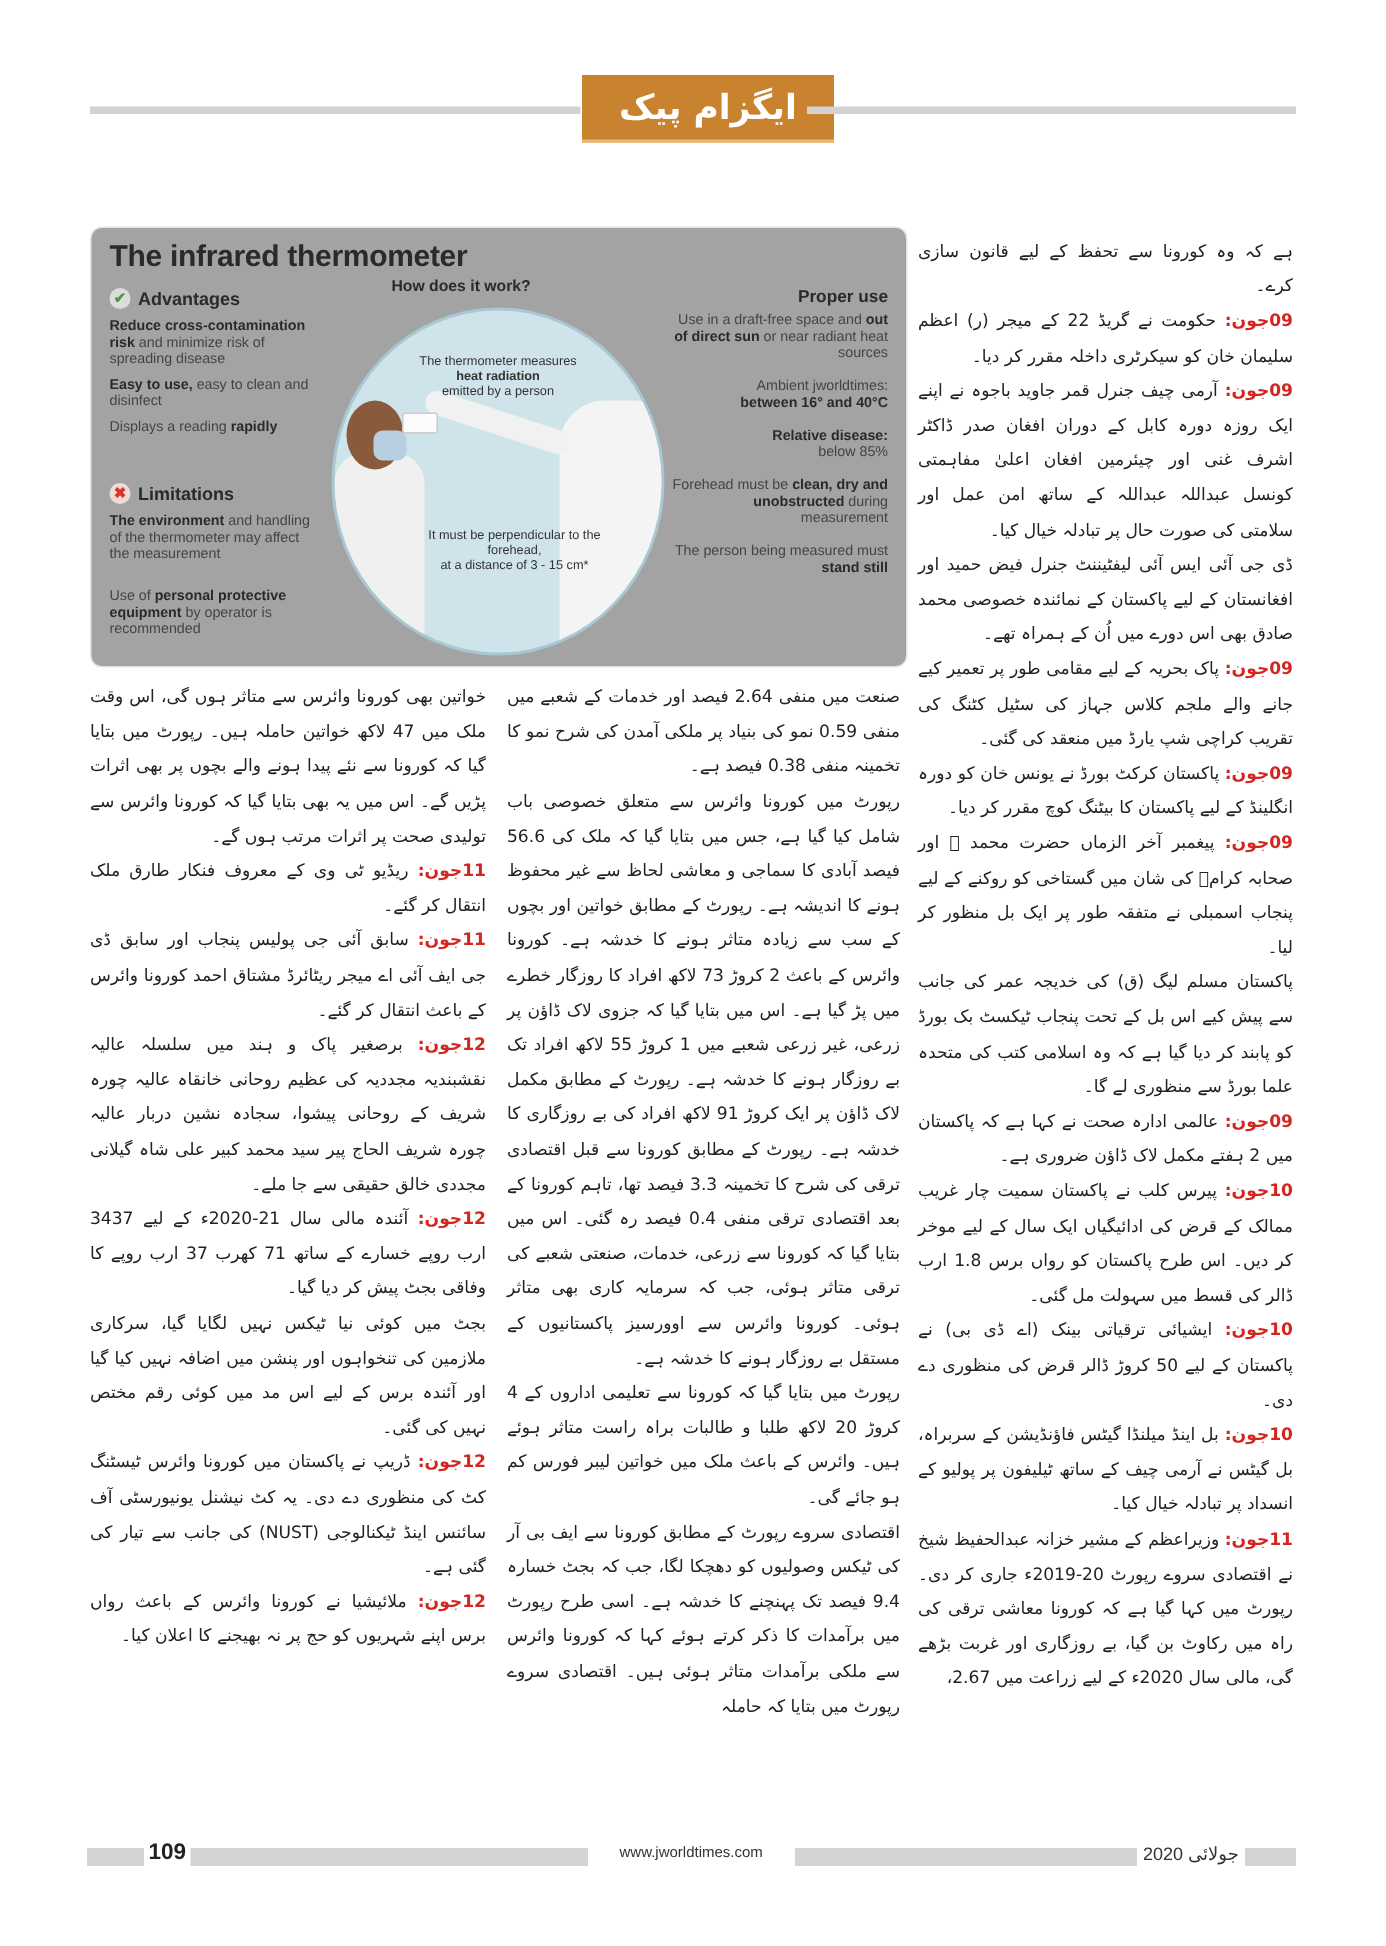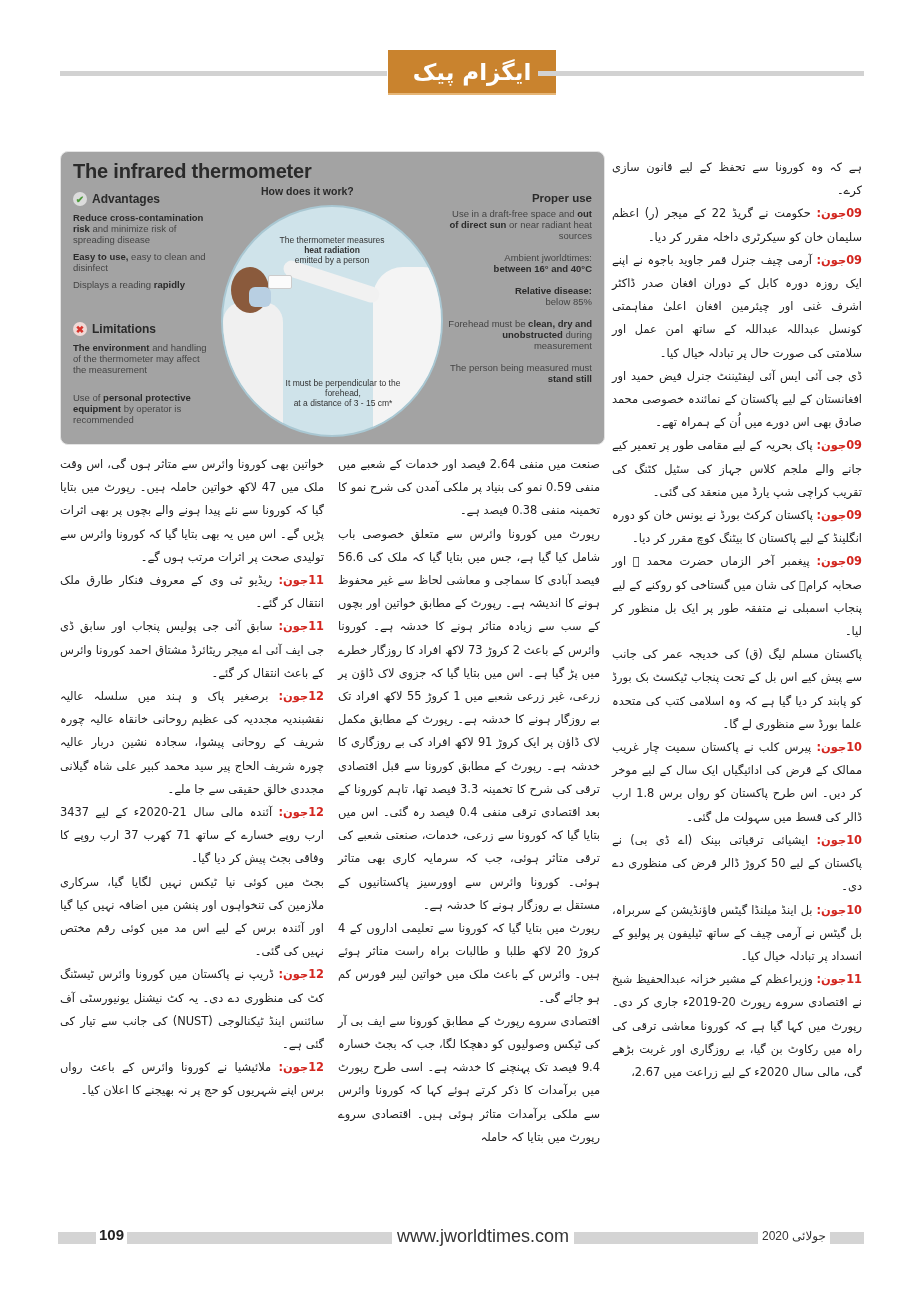--- a/index.html
+++ b/index.html
@@ -17,21 +17,21 @@
   .info-sec-head { position: absolute; left: 12px; font-size: 12px; font-weight: bold; color: #2a2a2a; display: flex; align-items: center; gap: 5px; }
   .info-sec-head .ico { width: 14px; height: 14px; border-radius: 50%; background: #dcdcdc; display: inline-flex; align-items: center; justify-content: center; font-size: 10px; font-weight: bold; }
   .ico.check { color: #4e9b3c; }
   .ico.cross { color: #d8342c; background: #f0d9d6; }
   .info-p { position: absolute; left: 12px; width: 140px; font-size: 9.5px; line-height: 11px; color: #444; }
   .info-p b { color: #2a2a2a; }
 
   .how-head { position: absolute; left: 200px; top: 33px; font-size: 10.5px; font-weight: bold; color: #2a2a2a; }
   .circle { position: absolute; left: 160px; top: 53px; width: 218px; height: 228px; border-radius: 50%; background: #cfe3ea; border: 2px solid #a9c7d2; overflow: hidden; }
   .circ-text-top { position: absolute; left: 0; right: 0; top: 28px; text-align: center; font-size: 8.5px; line-height: 10px; color: #333; }
-  .circ-text-bot { position: absolute; left: 60px; width: 120px; top: 171px; text-align: center; font-size: 8.5px; line-height: 10px; color: #333; }
+  .circ-text-bot { position: absolute; left: 60px; width: 120px; top: 144px; text-align: center; font-size: 8.5px; line-height: 10px; color: #333; }
   .person-l { position: absolute; left: 0px; top: 95px; width: 60px; height: 140px; background: #f0f0f0; border-radius: 20px 20px 0 0; }
   .head-l { position: absolute; left: 8px; top: 60px; width: 38px; height: 46px; border-radius: 50%; background: #8a5a3c; }
   .mask-l { position: absolute; left: 26px; top: 80px; width: 22px; height: 20px; background: #b8cfe2; border-radius: 6px; }
   .person-r { position: absolute; left: 150px; top: 60px; width: 80px; height: 180px; background: #f4f4f4; border-radius: 30px 30px 0 0; }
   .arm-r { position: absolute; left: 56px; top: 82px; width: 100px; height: 16px; background: #f1f1f1; transform: rotate(18deg); transform-origin: right center; border-radius: 8px; }
   .gun { position: absolute; left: 45px; top: 68px; width: 22px; height: 12px; background: #fbfbfb; border: 1px solid #ccc; border-radius: 2px; }
 
   .proper { position: absolute; right: 12px; top: 40px; width: 150px; text-align: right; margin-left: 29px; }
   .proper-head { font-size: 11.5px; font-weight: bold; color: #2a2a2a; margin-bottom: 4px; }
   .proper-p { font-size: 9.5px; line-height: 11px; color: #444; margin-bottom: 11px; }
@@ -41,21 +41,21 @@
   .col { position: absolute; direction: rtl; text-align: justify; font-family: "DejaVu Sans", sans-serif; font-size: 11.4px; line-height: 23.2px; color: #222; }
   .col p { margin: 0; }
   .date { color: #d3261f; font-weight: bold; }
   .col-right { left: 612px; top: 156px; width: 250px; }
   .col-mid { left: 338px; top: 453px; width: 262px; }
   .col-left { left: 60px; top: 453px; width: 264px; }
 
   
   .footer { position: absolute; left: 58px; top: 1232px; width: 806px; height: 12px; background: #d4d4d4; }
   .f-page { position: absolute; left: 96px; top: 1226px; background: #fff; padding: 0 3px; font-family: "Liberation Sans", sans-serif; font-weight: bold; font-size: 15px; color: #222; line-height: 18px; }
-  .f-site { position: absolute; left: 392px; top: 1228px; background: #fff; padding: 0 5px; font-family: "Liberation Sans", sans-serif; font-size: 18px; color: #333; line-height: 16px; }
+  .f-site { position: absolute; left: 392px; top: 1228px; background: #fff; padding: 0 21px; font-family: "Liberation Sans", sans-serif; font-size: 10px; color: #333; line-height: 16px; }
   .f-date { position: absolute; left: 758px; top: 1228px; background: #fff; padding: 0 4px; font-family: "Liberation Sans", sans-serif; font-size: 12px; color: #333; line-height: 16px; direction: rtl; }
 </style>
 </head>
 <body>
 
 <div class="hdr-line left"></div>
 <div class="hdr-badge">ایگزام پیک</div>
 <div class="hdr-line right"></div>
 
 <div class="info">
@@ -107,20 +107,21 @@
 
 <div class="col col-right">
     <p><span>ہے کہ وہ کورونا سے تحفظ کے لیے قانون سازی کرے۔</span></p>
     <p><span class="date">09جون:</span><span> حکومت نے گریڈ 22 کے میجر (ر) اعظم سلیمان خان کو سیکرٹری داخلہ مقرر کر دیا۔</span></p>
     <p><span class="date">09جون:</span><span> آرمی چیف جنرل قمر جاوید باجوہ نے اپنے ایک روزہ دورہ کابل کے دوران افغان صدر ڈاکٹر اشرف غنی اور چیئرمین افغان اعلیٰ مفاہمتی کونسل عبداللہ عبداللہ کے ساتھ امن عمل اور سلامتی کی صورت حال پر تبادلہ خیال کیا۔</span></p>
     <p><span>ڈی جی آئی ایس آئی لیفٹیننٹ جنرل فیض حمید اور افغانستان کے لیے پاکستان کے نمائندہ خصوصی محمد صادق بھی اس دورے میں اُن کے ہمراہ تھے۔</span></p>
     <p><span class="date">09جون:</span><span> پاک بحریہ کے لیے مقامی طور پر تعمیر کیے جانے والے ملجم کلاس جہاز کی سٹیل کٹنگ کی تقریب کراچی شپ یارڈ میں منعقد کی گئی۔</span></p>
     <p><span class="date">09جون:</span><span> پاکستان کرکٹ بورڈ نے یونس خان کو دورہ انگلینڈ کے لیے پاکستان کا بیٹنگ کوچ مقرر کر دیا۔</span></p>
     <p><span class="date">09جون:</span><span> پیغمبر آخر الزماں حضرت محمد ﷺ اور صحابہ کرامؓ کی شان میں گستاخی کو روکنے کے لیے پنجاب اسمبلی نے متفقہ طور پر ایک بل منظور کر لیا۔</span></p>
     <p><span>پاکستان مسلم لیگ (ق) کی خدیجہ عمر کی جانب سے پیش کیے اس بل کے تحت پنجاب ٹیکسٹ بک بورڈ کو پابند کر دیا گیا ہے کہ وہ اسلامی کتب کی متحدہ علما بورڈ سے منظوری لے گا۔</span></p>
+    <p><span class="date">09جون:</span><span> عالمی ادارہ صحت نے کہا ہے کہ پاکستان میں 2 ہفتے مکمل لاک ڈاؤن ضروری ہے۔</span></p>
     <p><span class="date">10جون:</span><span> پیرس کلب نے پاکستان سمیت چار غریب ممالک کے قرض کی ادائیگیاں ایک سال کے لیے موخر کر دیں۔ اس طرح پاکستان کو رواں برس 1.8 ارب ڈالر کی قسط میں سہولت مل گئی۔</span></p>
     <p><span class="date">10جون:</span><span> ایشیائی ترقیاتی بینک (اے ڈی بی) نے پاکستان کے لیے 50 کروڑ ڈالر قرض کی منظوری دے دی۔</span></p>
     <p><span class="date">10جون:</span><span> بل اینڈ میلنڈا گیٹس فاؤنڈیشن کے سربراہ، بل گیٹس نے آرمی چیف کے ساتھ ٹیلیفون پر پولیو کے انسداد پر تبادلہ خیال کیا۔</span></p>
     <p><span class="date">11جون:</span><span> وزیراعظم کے مشیر خزانہ عبدالحفیظ شیخ نے اقتصادی سروے رپورٹ 20-2019ء جاری کر دی۔ رپورٹ میں کہا گیا ہے کہ کورونا معاشی ترقی کی راہ میں رکاوٹ بن گیا، بے روزگاری اور غربت بڑھے گی، مالی سال 2020ء کے لیے زراعت میں 2.67،</span></p>
   </div>
 <div class="col col-mid">
     <p><span>صنعت میں منفی 2.64 فیصد اور خدمات کے شعبے میں منفی 0.59 نمو کی بنیاد پر ملکی آمدن کی شرح نمو کا تخمینہ منفی 0.38 فیصد ہے۔</span></p>
     <p><span>رپورٹ میں کورونا وائرس سے متعلق خصوصی باب شامل کیا گیا ہے، جس میں بتایا گیا کہ ملک کی 56.6 فیصد آبادی کا سماجی و معاشی لحاظ سے غیر محفوظ ہونے کا اندیشہ ہے۔ رپورٹ کے مطابق خواتین اور بچوں کے سب سے زیادہ متاثر ہونے کا خدشہ ہے۔ کورونا وائرس کے باعث 2 کروڑ 73 لاکھ افراد کا روزگار خطرے میں پڑ گیا ہے۔ اس میں بتایا گیا کہ جزوی لاک ڈاؤن پر زرعی، غیر زرعی شعبے میں 1 کروڑ 55 لاکھ افراد تک بے روزگار ہونے کا خدشہ ہے۔ رپورٹ کے مطابق مکمل لاک ڈاؤن پر ایک کروڑ 91 لاکھ افراد کی بے روزگاری کا خدشہ ہے۔ رپورٹ کے مطابق کورونا سے قبل اقتصادی ترقی کی شرح کا تخمینہ 3.3 فیصد تھا، تاہم کورونا کے بعد اقتصادی ترقی منفی 0.4 فیصد رہ گئی۔ اس میں بتایا گیا کہ کورونا سے زرعی، خدمات، صنعتی شعبے کی ترقی متاثر ہوئی، جب کہ سرمایہ کاری بھی متاثر ہوئی۔ کورونا وائرس سے اوورسیز پاکستانیوں کے مستقل بے روزگار ہونے کا خدشہ ہے۔</span></p>
     <p><span>رپورٹ میں بتایا گیا کہ کورونا سے تعلیمی اداروں کے 4 کروڑ 20 لاکھ طلبا و طالبات براہ راست متاثر ہوئے ہیں۔ وائرس کے باعث ملک میں خواتین لیبر فورس کم ہو جائے گی۔</span></p>
     <p><span>اقتصادی سروے رپورٹ کے مطابق کورونا سے ایف بی آر کی ٹیکس وصولیوں کو دھچکا لگا، جب کہ بجٹ خسارہ 9.4 فیصد تک پہنچنے کا خدشہ ہے۔ اسی طرح رپورٹ میں برآمدات کا ذکر کرتے ہوئے کہا کہ کورونا وائرس سے ملکی برآمدات متاثر ہوئی ہیں۔ اقتصادی سروے رپورٹ میں بتایا کہ حاملہ</span></p>

